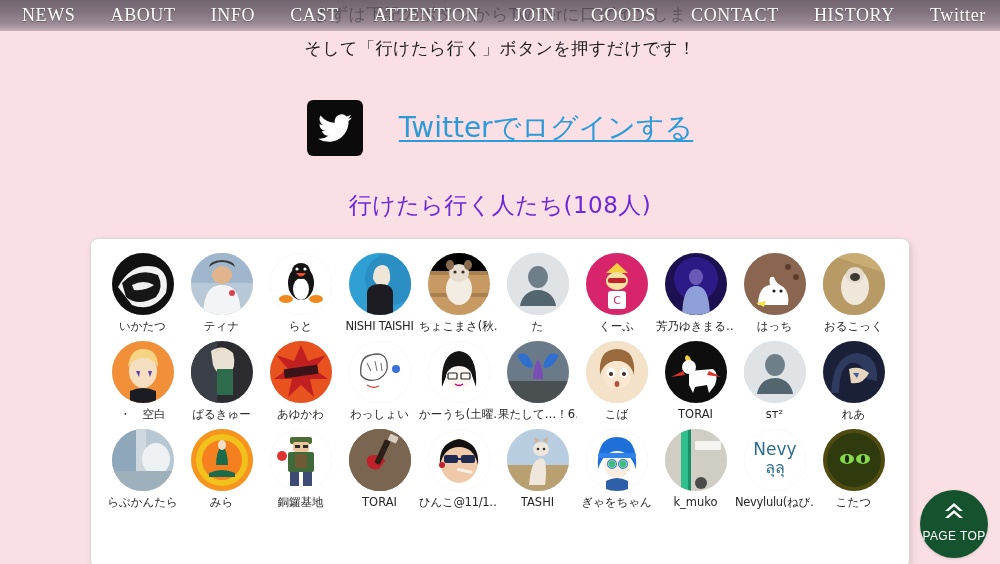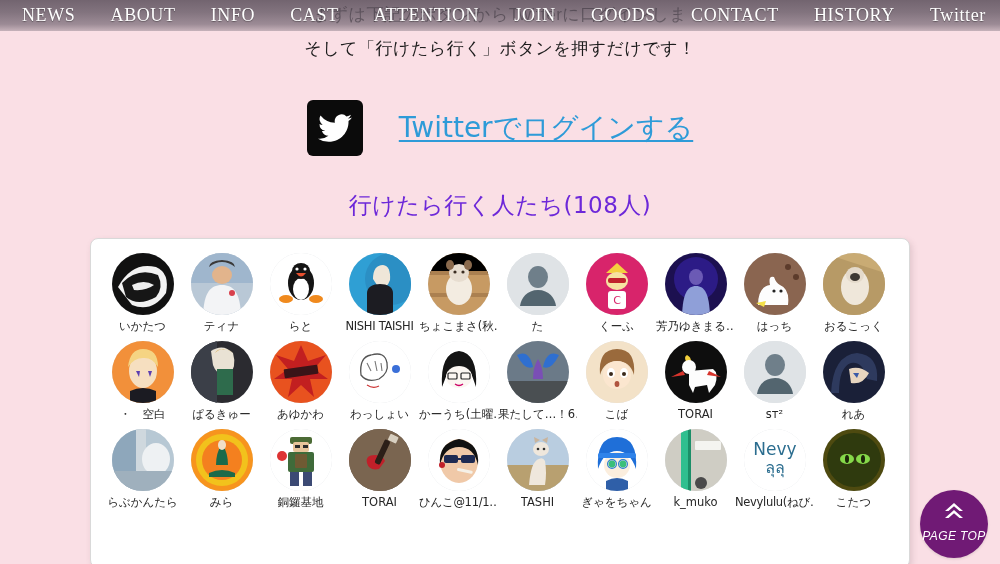--- a/index.html
+++ b/index.html
@@ -166,29 +166,28 @@
   }
   .avatar-name.wide { letter-spacing: -0.3px; }
 
   
   #page-top-button {
     position: absolute;
     right: 12px;
     bottom: 6px;
     width: 68px; height: 68px;
     border-radius: 50%;
-    background: #701a75;
+    background: #14532d;
     display: flex;
     flex-direction: column;
     align-items: center;
     justify-content: center;
     z-index: 10;
     cursor: pointer;
     box-shadow: 0 1px 3px rgba(0,0,0,0.12);
-    font-style: italic;
   }
   #page-top-button .chev {
     line-height: 8px;
     color: #ffffff;
     font-size: 17px;
     font-weight: bold;
     margin-top: -4px;
   }
   #page-top-label {
     color: #ffffff;

